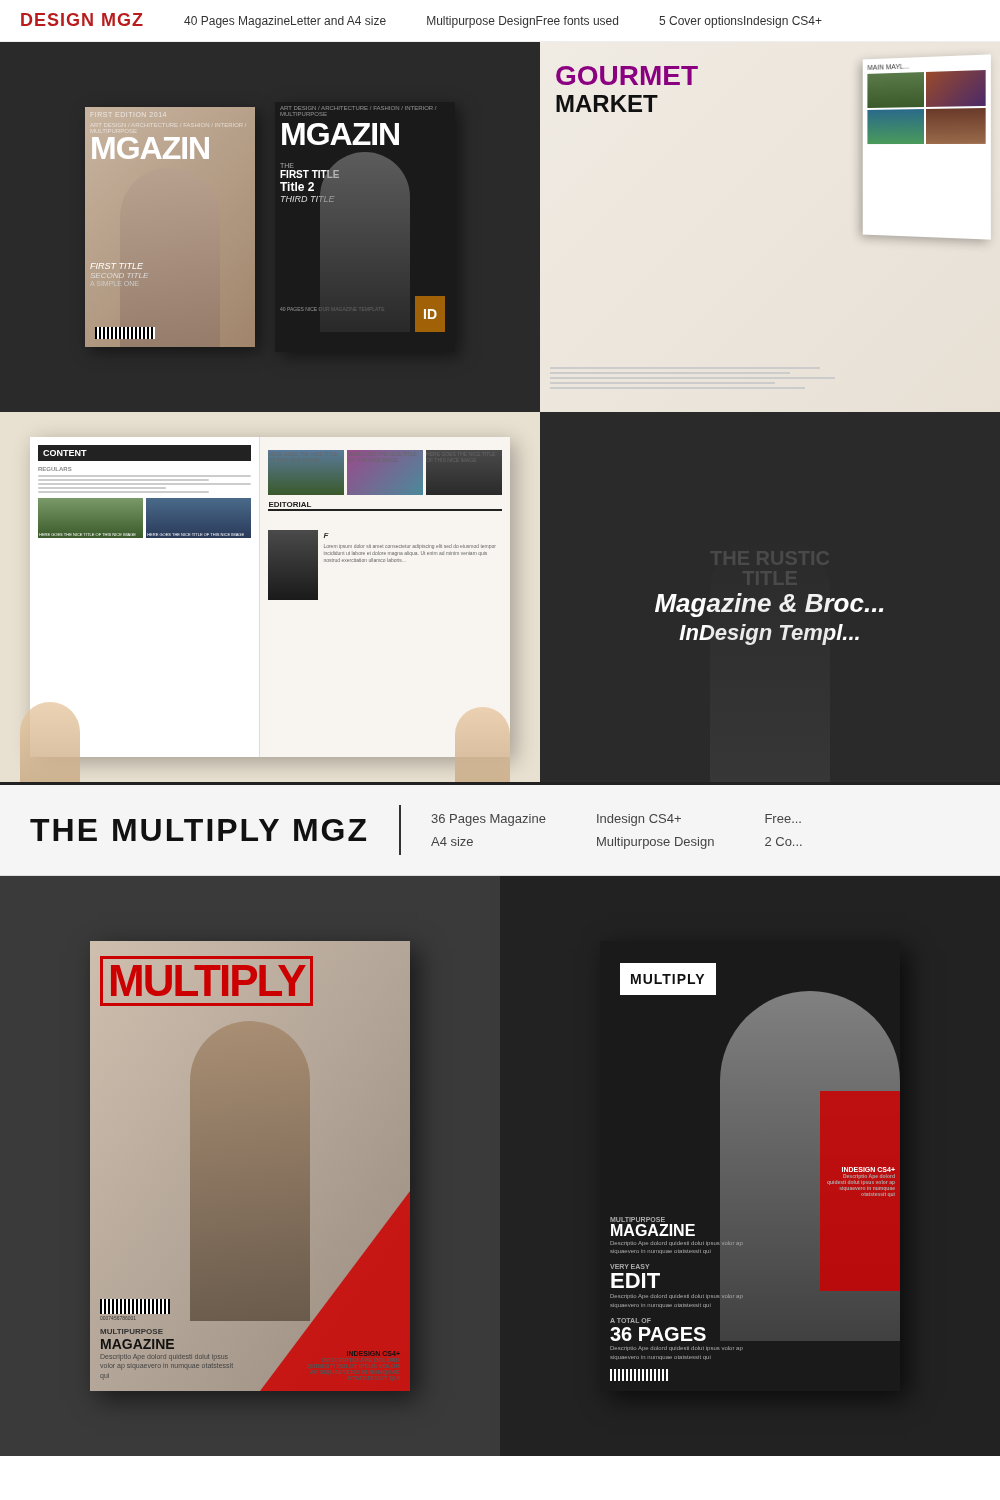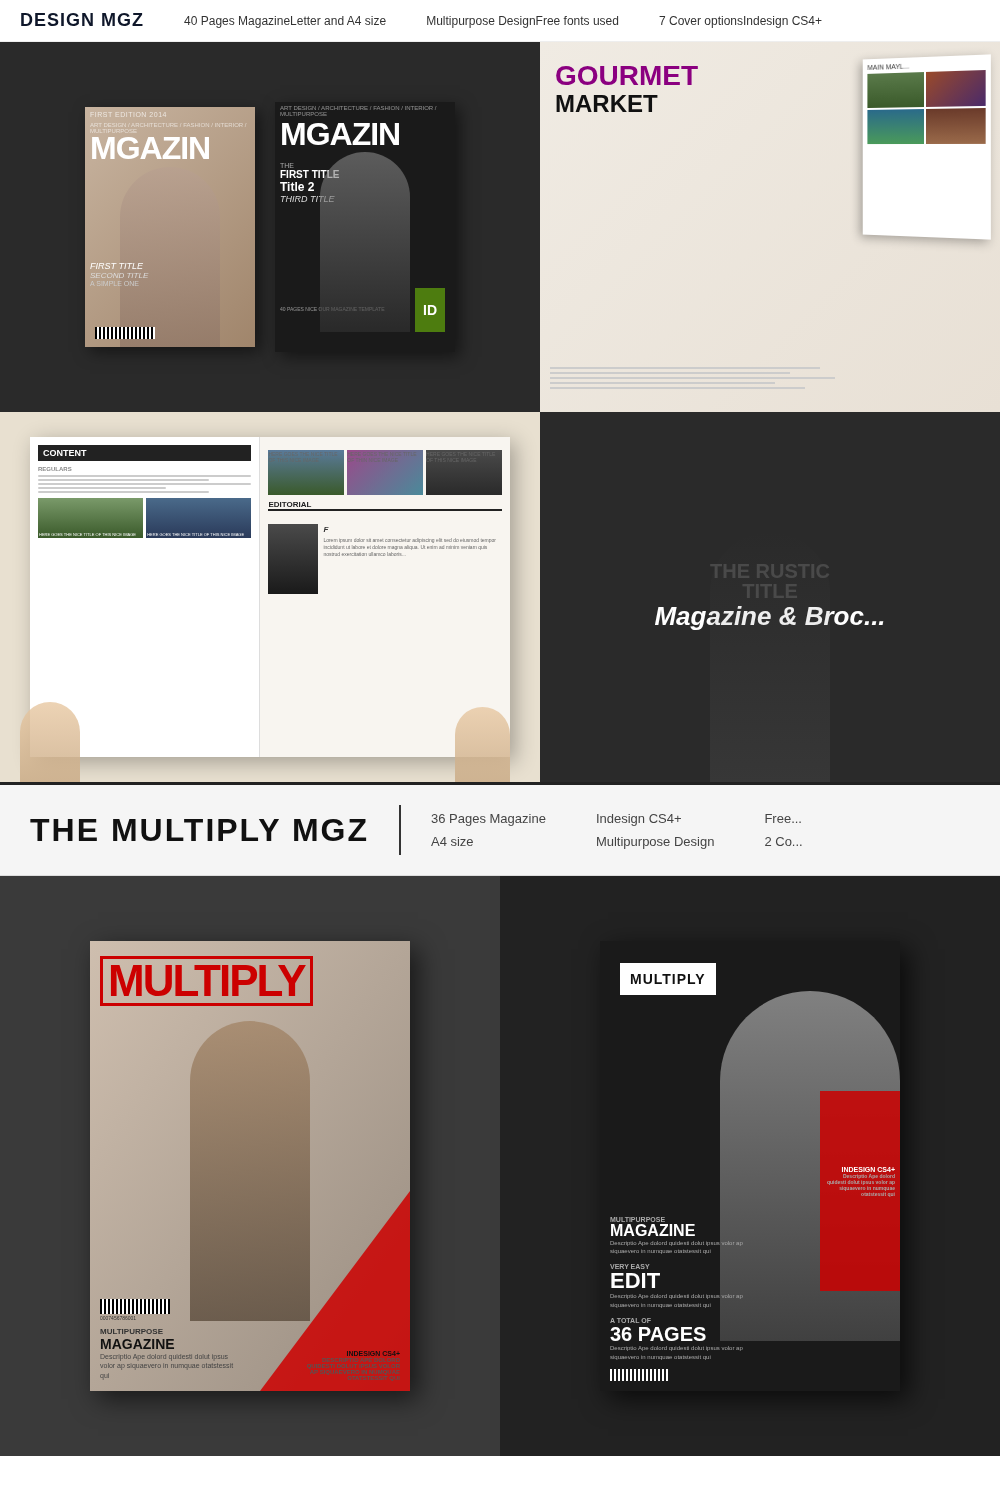--- a/index.html
+++ b/index.html
@@ -17,21 +17,21 @@
       padding: 10px 20px;
       display: flex;
       align-items: center;
       gap: 40px;
       border-bottom: 1px solid #eee;
     }
     .brand-title {
       font-weight: 900;
       font-size: 18px;
       letter-spacing: 1px;
-      color: #0f172a;
+      color: #b91c1c;
       text-transform: uppercase;
     }
     .header-specs {
       display: flex;
       gap: 40px;
       font-size: 12px;
       color: #333;
     }
     .header-spec-item {
       display: flex;
@@ -97,22 +97,22 @@
       width: 60px;
       height: 12px;
       background: repeating-linear-gradient(90deg, #000 0px, #000 2px, #fff 2px, #fff 4px);
       margin: 3px 5px;
     }
     .id-badge {
       position: absolute;
       bottom: 20px;
       right: 10px;
       width: 30px;
-      height: 44px;
-      background: #4d7c0f;
+      height: 36px;
+      background: #a16207;
       display: flex;
       align-items: center;
       justify-content: center;
       font-size: 14px;
       font-weight: 900;
       color: #fff;
     }
     .section-top-right {
       flex: 1;
       background: #f5f0e8;
@@ -219,21 +219,21 @@
     .editorial-section {
       display: flex;
       gap: 5px;
       margin-top: 5px;
     }
     .editorial-header {
       font-size: 8px;
       font-weight: bold;
       color: #222;
       border-bottom: 2px solid #222;
-      margin-bottom: 13px;
+      margin-bottom: 19px;
       text-transform: uppercase;
     }
     .editorial-photo {
       width: 50px;
       height: 70px;
       background: linear-gradient(to bottom, #4a4a4a, #1a1a1a);
       flex-shrink: 0;
     }
     .editorial-text-block {
       flex: 1;
@@ -522,21 +522,21 @@
   <div class="header-specs">
     <div class="header-spec-item">
       <span>40 Pages Magazine</span>
       <span>Letter and A4 size</span>
     </div>
     <div class="header-spec-item">
       <span>Multipurpose Design</span>
       <span>Free fonts used</span>
     </div>
     <div class="header-spec-item">
-      <span>7 Cover options</span>
+      <span>5 Cover options</span>
       <span>Indesign CS4+</span>
     </div>
   </div>
 </div>
 
 <div class="section-top">
   <div class="section-top-left">
 
     <div class="magazine-cover-1">
       <div class="cover-header">FIRST EDITION 2014</div>
@@ -646,20 +646,21 @@
     </div>
 
     <div class="hand-holding"></div>
     <div class="hand-holding-right"></div>
   </div>
   <div class="section-content-right">
     <div style="text-align:center;padding:20px;">
       <div class="rustic-title">THE RUSTIC</div>
       <div class="rustic-title">TITLE</div>
       <div class="bro-title">Magazine &amp; Broc...</div>
+      <div class="indesign-templ">InDesign Templ...</div>
     </div>
 
     <div style="position:absolute;bottom:0;left:50%;transform:translateX(-50%);width:120px;height:250px;background:linear-gradient(to top,#555,transparent);border-radius:60px 60px 0 0;opacity:0.3;"></div>
   </div>
 </div>
 
 <div class="product-info-bar">
   <div class="product-title-large">THE MULTIPLY MGZ</div>
   <div class="product-divider"></div>
   <div class="product-specs">

